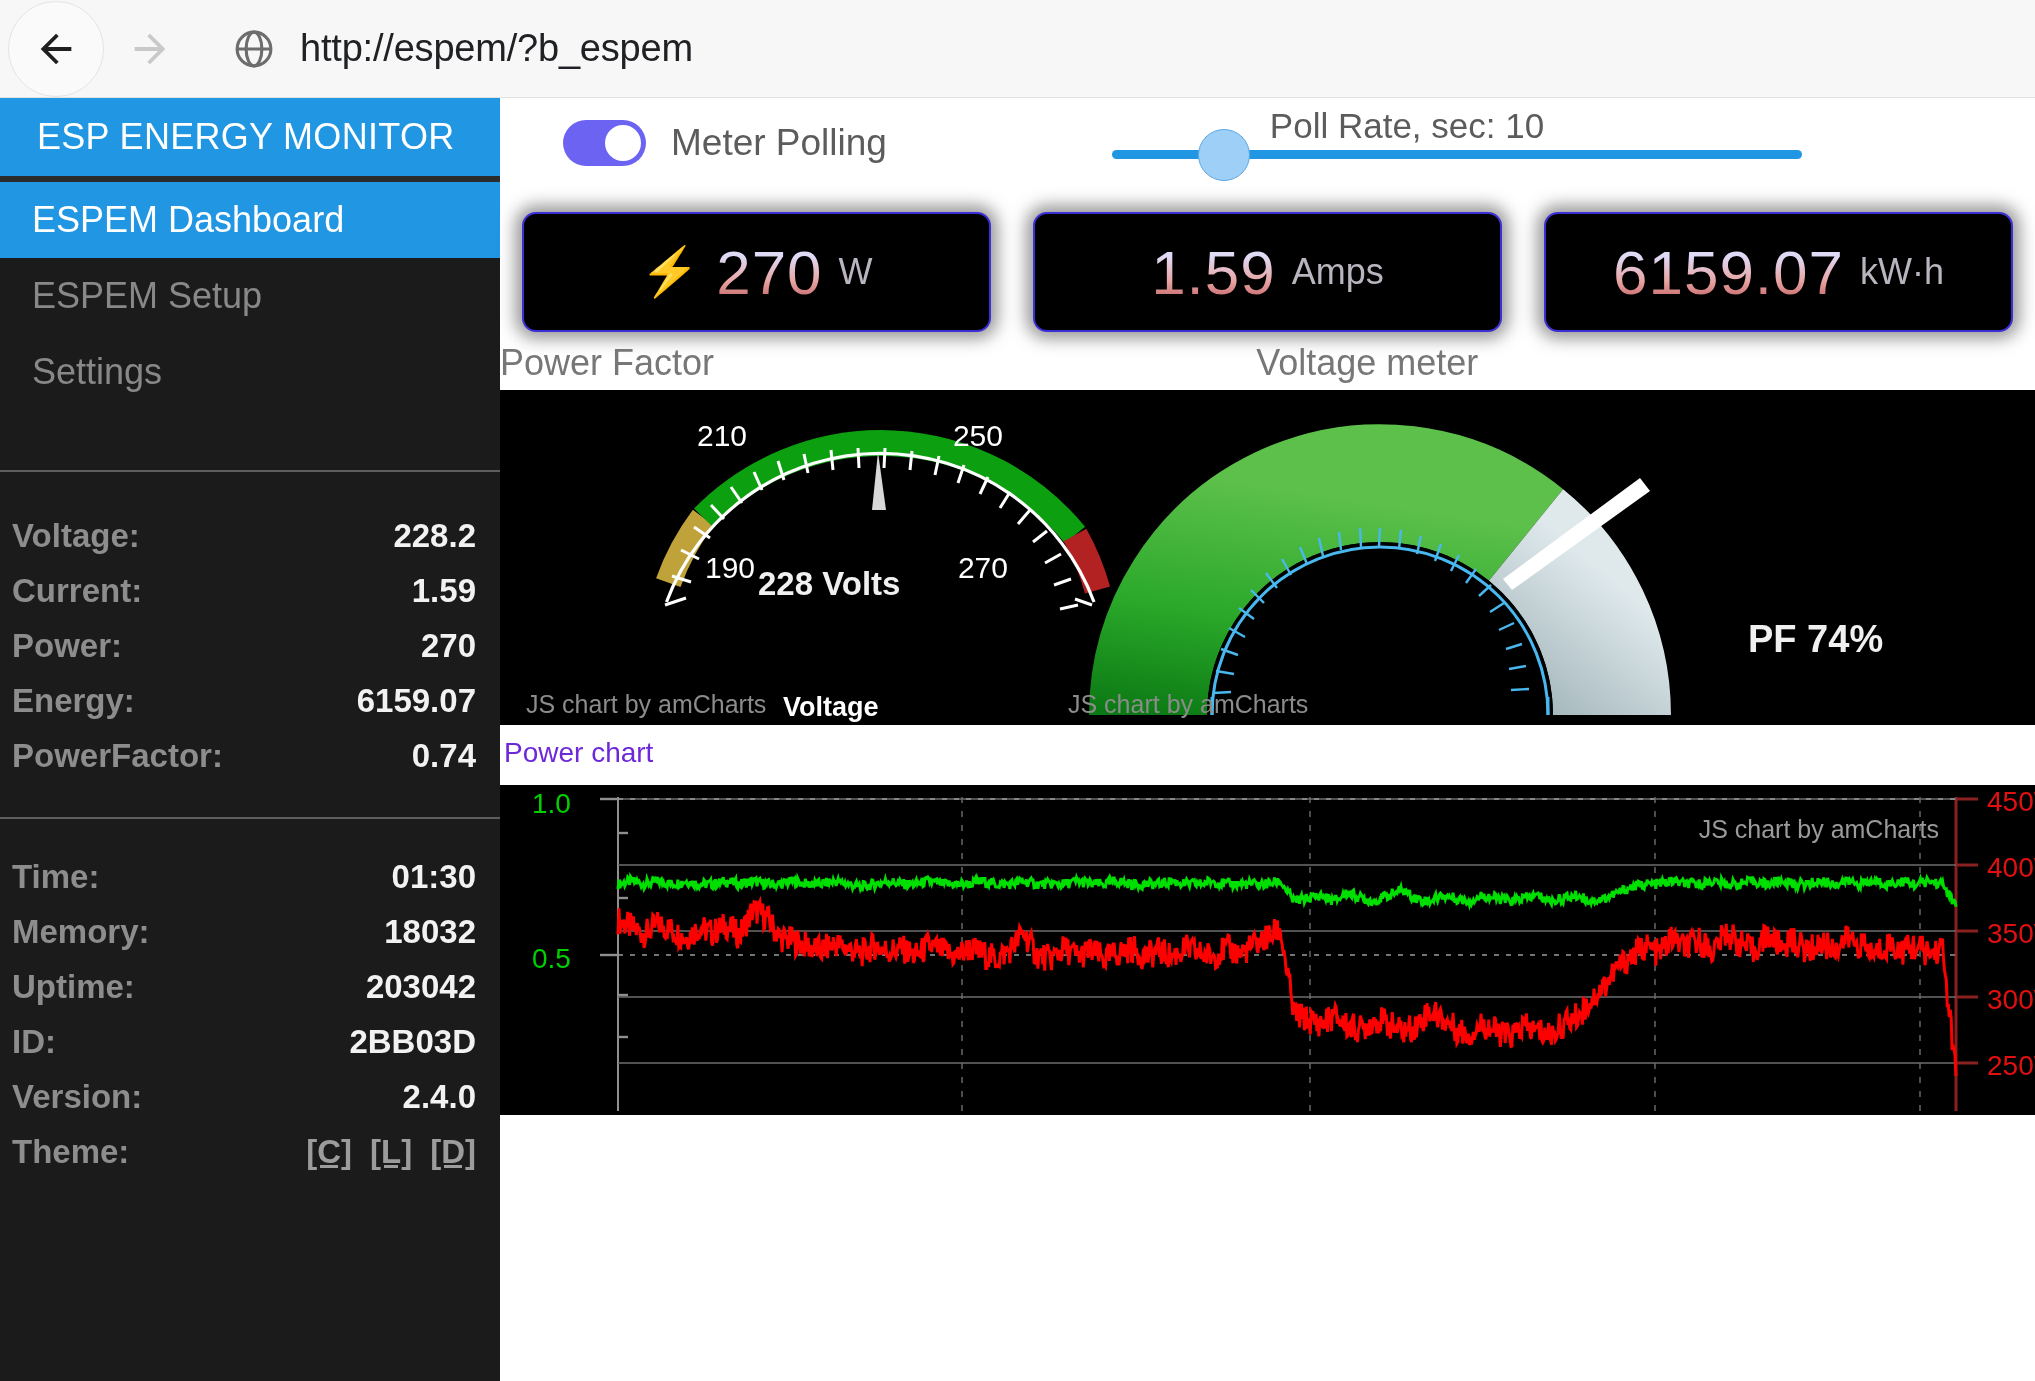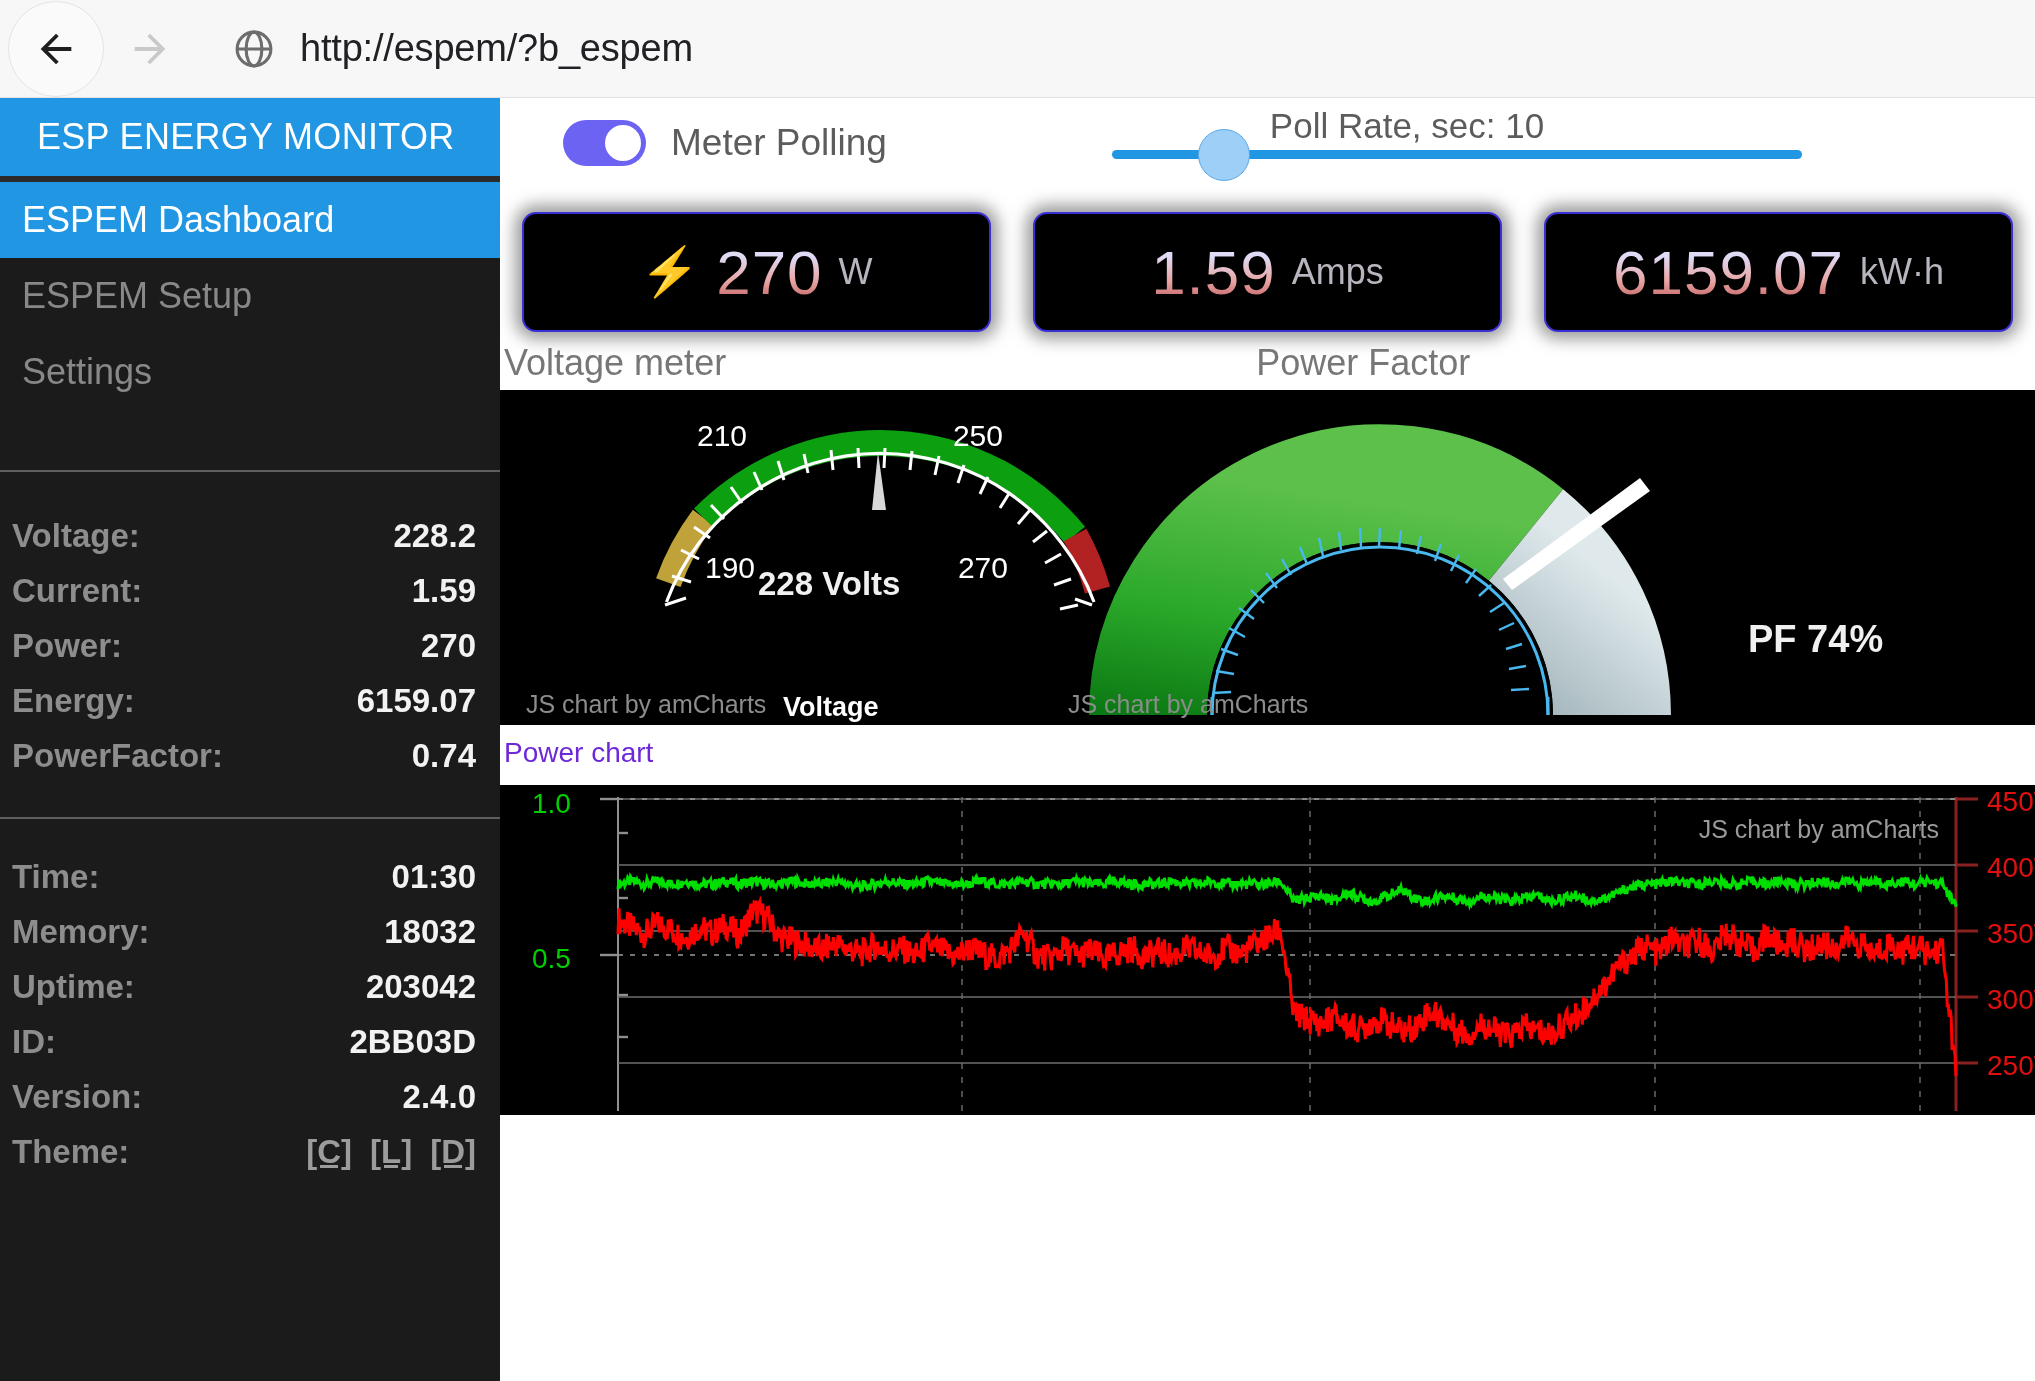--- a/index.html
+++ b/index.html
@@ -58,21 +58,21 @@
     width: 500px; height: 1283px;
     background: #1b1b1b;
   }
   #brand {
     height: 78px; background: #2196e3; color: #fff;
     display: flex; align-items: center; padding-left: 37px;
     font-size: 36px; letter-spacing: .3px;
   }
   #brand-sep { height: 6px; background:#2b2b2b; }
   .nav-item {
-    height: 76px; display: flex; align-items: center; padding-left: 22px;
+    height: 76px; display: flex; align-items: center; padding-left: 32px;
     font-size: 36px; color: #888888;
   }
   .nav-item.active { background: #2196e3; color: #ffffff; }
   #nav-gap { height: 60px; }
   .hr { height: 2px; background: #5e5e5e; }
   #stats1 { padding: 36px 24px 34px 12px; }
   #stats2 { padding: 30px 24px 10px 12px; }
   .srow {
     display: flex; justify-content: space-between; align-items: baseline;
     font-size: 33px; padding: 8.5px 0;
@@ -309,22 +309,22 @@
       <span class="card-num">1.59</span>
       <span class="card-unit">Amps</span>
     </div>
     <div class="card">
       <span class="card-num">6159.07</span>
       <span class="card-unit">kW·h</span>
     </div>
   </div>
 
   <div class="chart-head-row">
+    <div class="chart-head" id="pfhead">Power Factor</div>
     <div class="chart-head" id="vhead">Voltage meter</div>
-    <div class="chart-head" id="pfhead">Power Factor</div>
   </div>
 
   <div id="gauges">
 
     <svg width="760" height="335" viewBox="0 0 760 335" style="position:absolute;left:0;top:0">
 
       <g>
         <path d="M 168.3 192.6 A 250 250 0 0 1 203.3 127.6" fill="none" stroke="#bfa23a" stroke-width="26"></path>
         <path d="M 203.3 127.6 A 250 250 0 0 1 575.0 145.0" fill="none" stroke="#0ca011" stroke-width="26"></path>
         <path d="M 575.0 145.0 A 250 250 0 0 1 597.5 200.0" fill="none" stroke="#b22222" stroke-width="26"></path>

